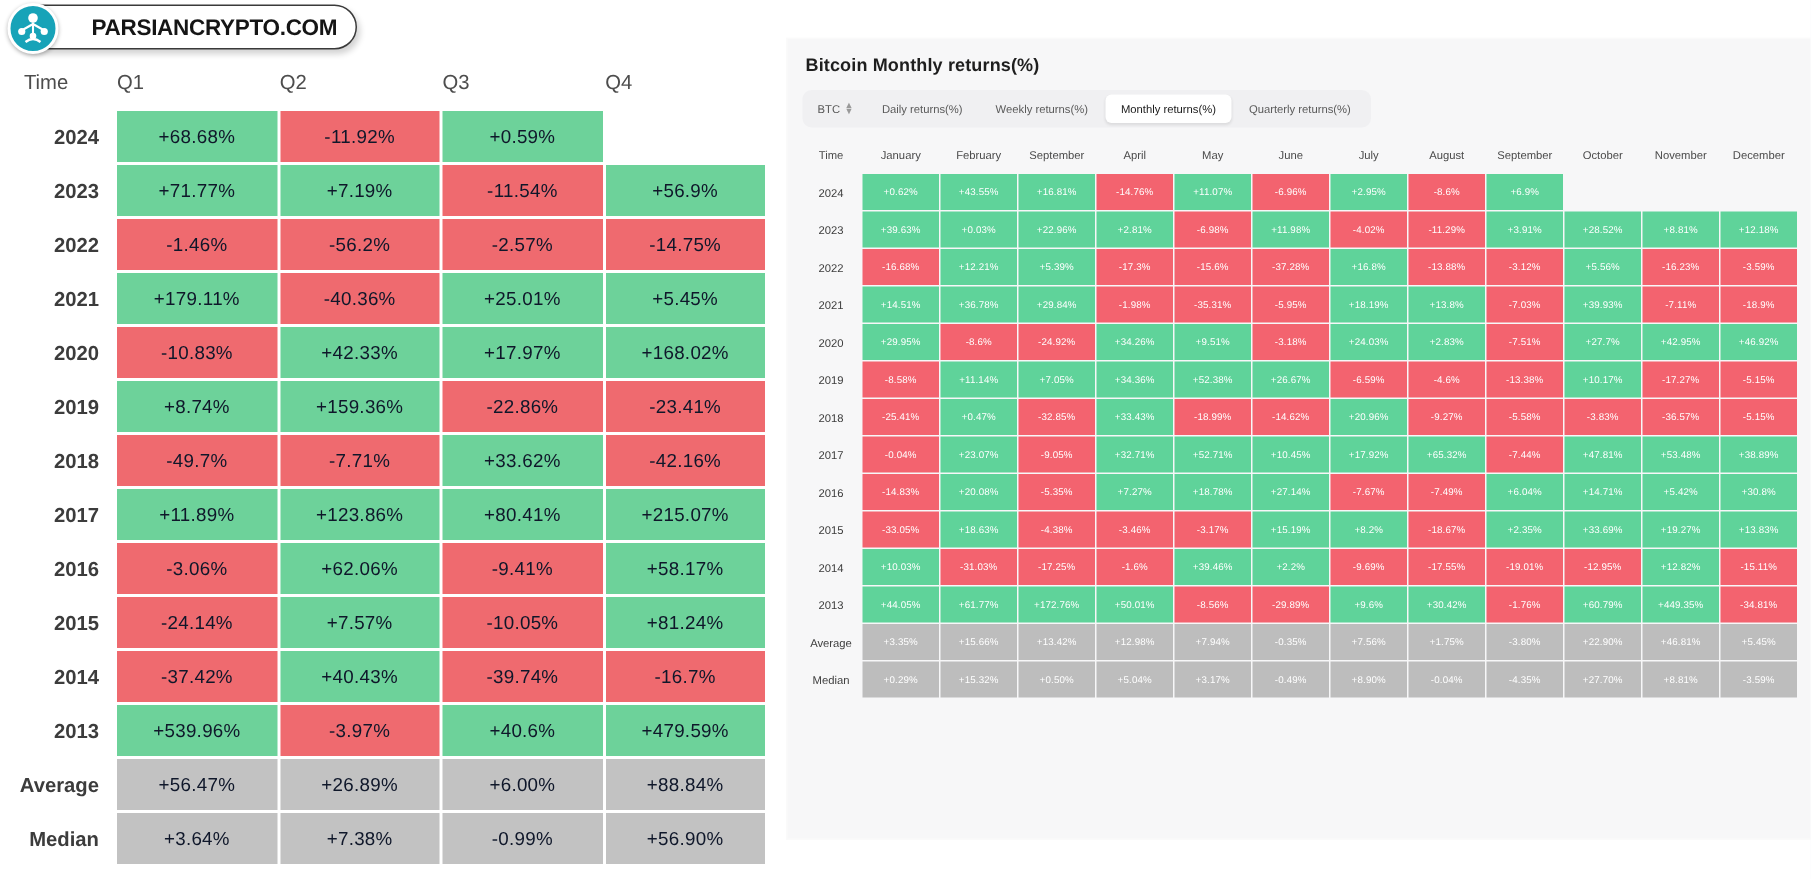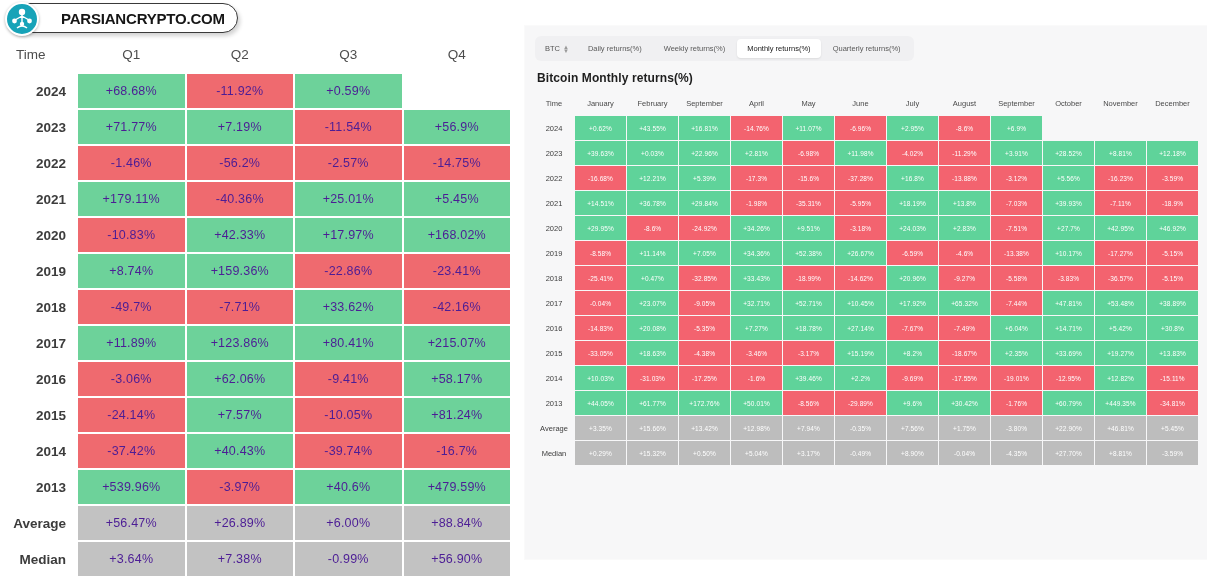--- a/index.html
+++ b/index.html
@@ -23,30 +23,30 @@
     font-size: 15px; font-weight: bold; color: #1b1b1b;
     margin: 2px 0 0 4px; letter-spacing: 0.1px;
     white-space: nowrap;
   }
   table.q-table {
     border-collapse: separate; border-spacing: 2px 2px;
     width: 504px; margin-top: 16px; table-layout: fixed;
   }
   table.q-table th {
     font-size: 13.5px; font-weight: normal; color: #4d4d4d;
-    padding: 6px 0 10px 0; text-align: center; background: #fff;
+    padding: 6px 0 10px 0; text-align: left; background: #fff;
   }
   table.q-table th.q-time-head { width: 66px; text-align: left; padding-left: 6px; }
   table.q-table td.q-rowhead {
     width: 66px; font-size: 13.5px; font-weight: bold; color: #3c3c3c;
     text-align: right; padding-right: 10px; background: #fff;
   }
   table.q-table td.q-cell {
     height: 34px; text-align: center; vertical-align: middle;
-    font-size: 12.5px; color: #4c1d95; font-weight: normal;
+    font-size: 12.5px; color: #0f172a; font-weight: normal;
     letter-spacing: 0.2px;
   }
   .pos { background: #6dd29a; }
   .neg { background: #ef6a6f; }
   .neu { background: #c2c2c2; margin-top: 28px; }
   .blank { background: #ffffff; }
 
   
   #right-panel {
     position: absolute; left: 525px; top: 26px;
@@ -231,35 +231,35 @@
             <td class="q-cell neu">+3.64%</td>
             <td class="q-cell neu">+7.38%</td>
             <td class="q-cell neu">-0.99%</td>
             <td class="q-cell neu">+56.90%</td>
           </tr>
         </tbody>
     </table>
   </div>
 
   <div id="right-panel">
+    <div id="right-title">Bitcoin Monthly returns(%)</div>
+
     <div id="tabbar">
       <div class="coin-select">
         <span>BTC</span>
         <span class="stepper">
           <span>▲</span>
             <span>▼</span>
         </span>
       </div>
       <div class="tab">Daily returns(%)</div>
       <div class="tab">Weekly returns(%)</div>
       <div class="tab active">Monthly returns(%)</div>
       <div class="tab">Quarterly returns(%)</div>
     </div>
-
-    <div id="right-title">Bitcoin Monthly returns(%)</div>
 
     <table class="m-table">
       <thead>
         <tr id="m-head-row">
             <th class="m-time-head">Time</th>
             <th>January</th>
             <th>February</th>
             <th>September</th>
             <th>April</th>
             <th>May</th>

